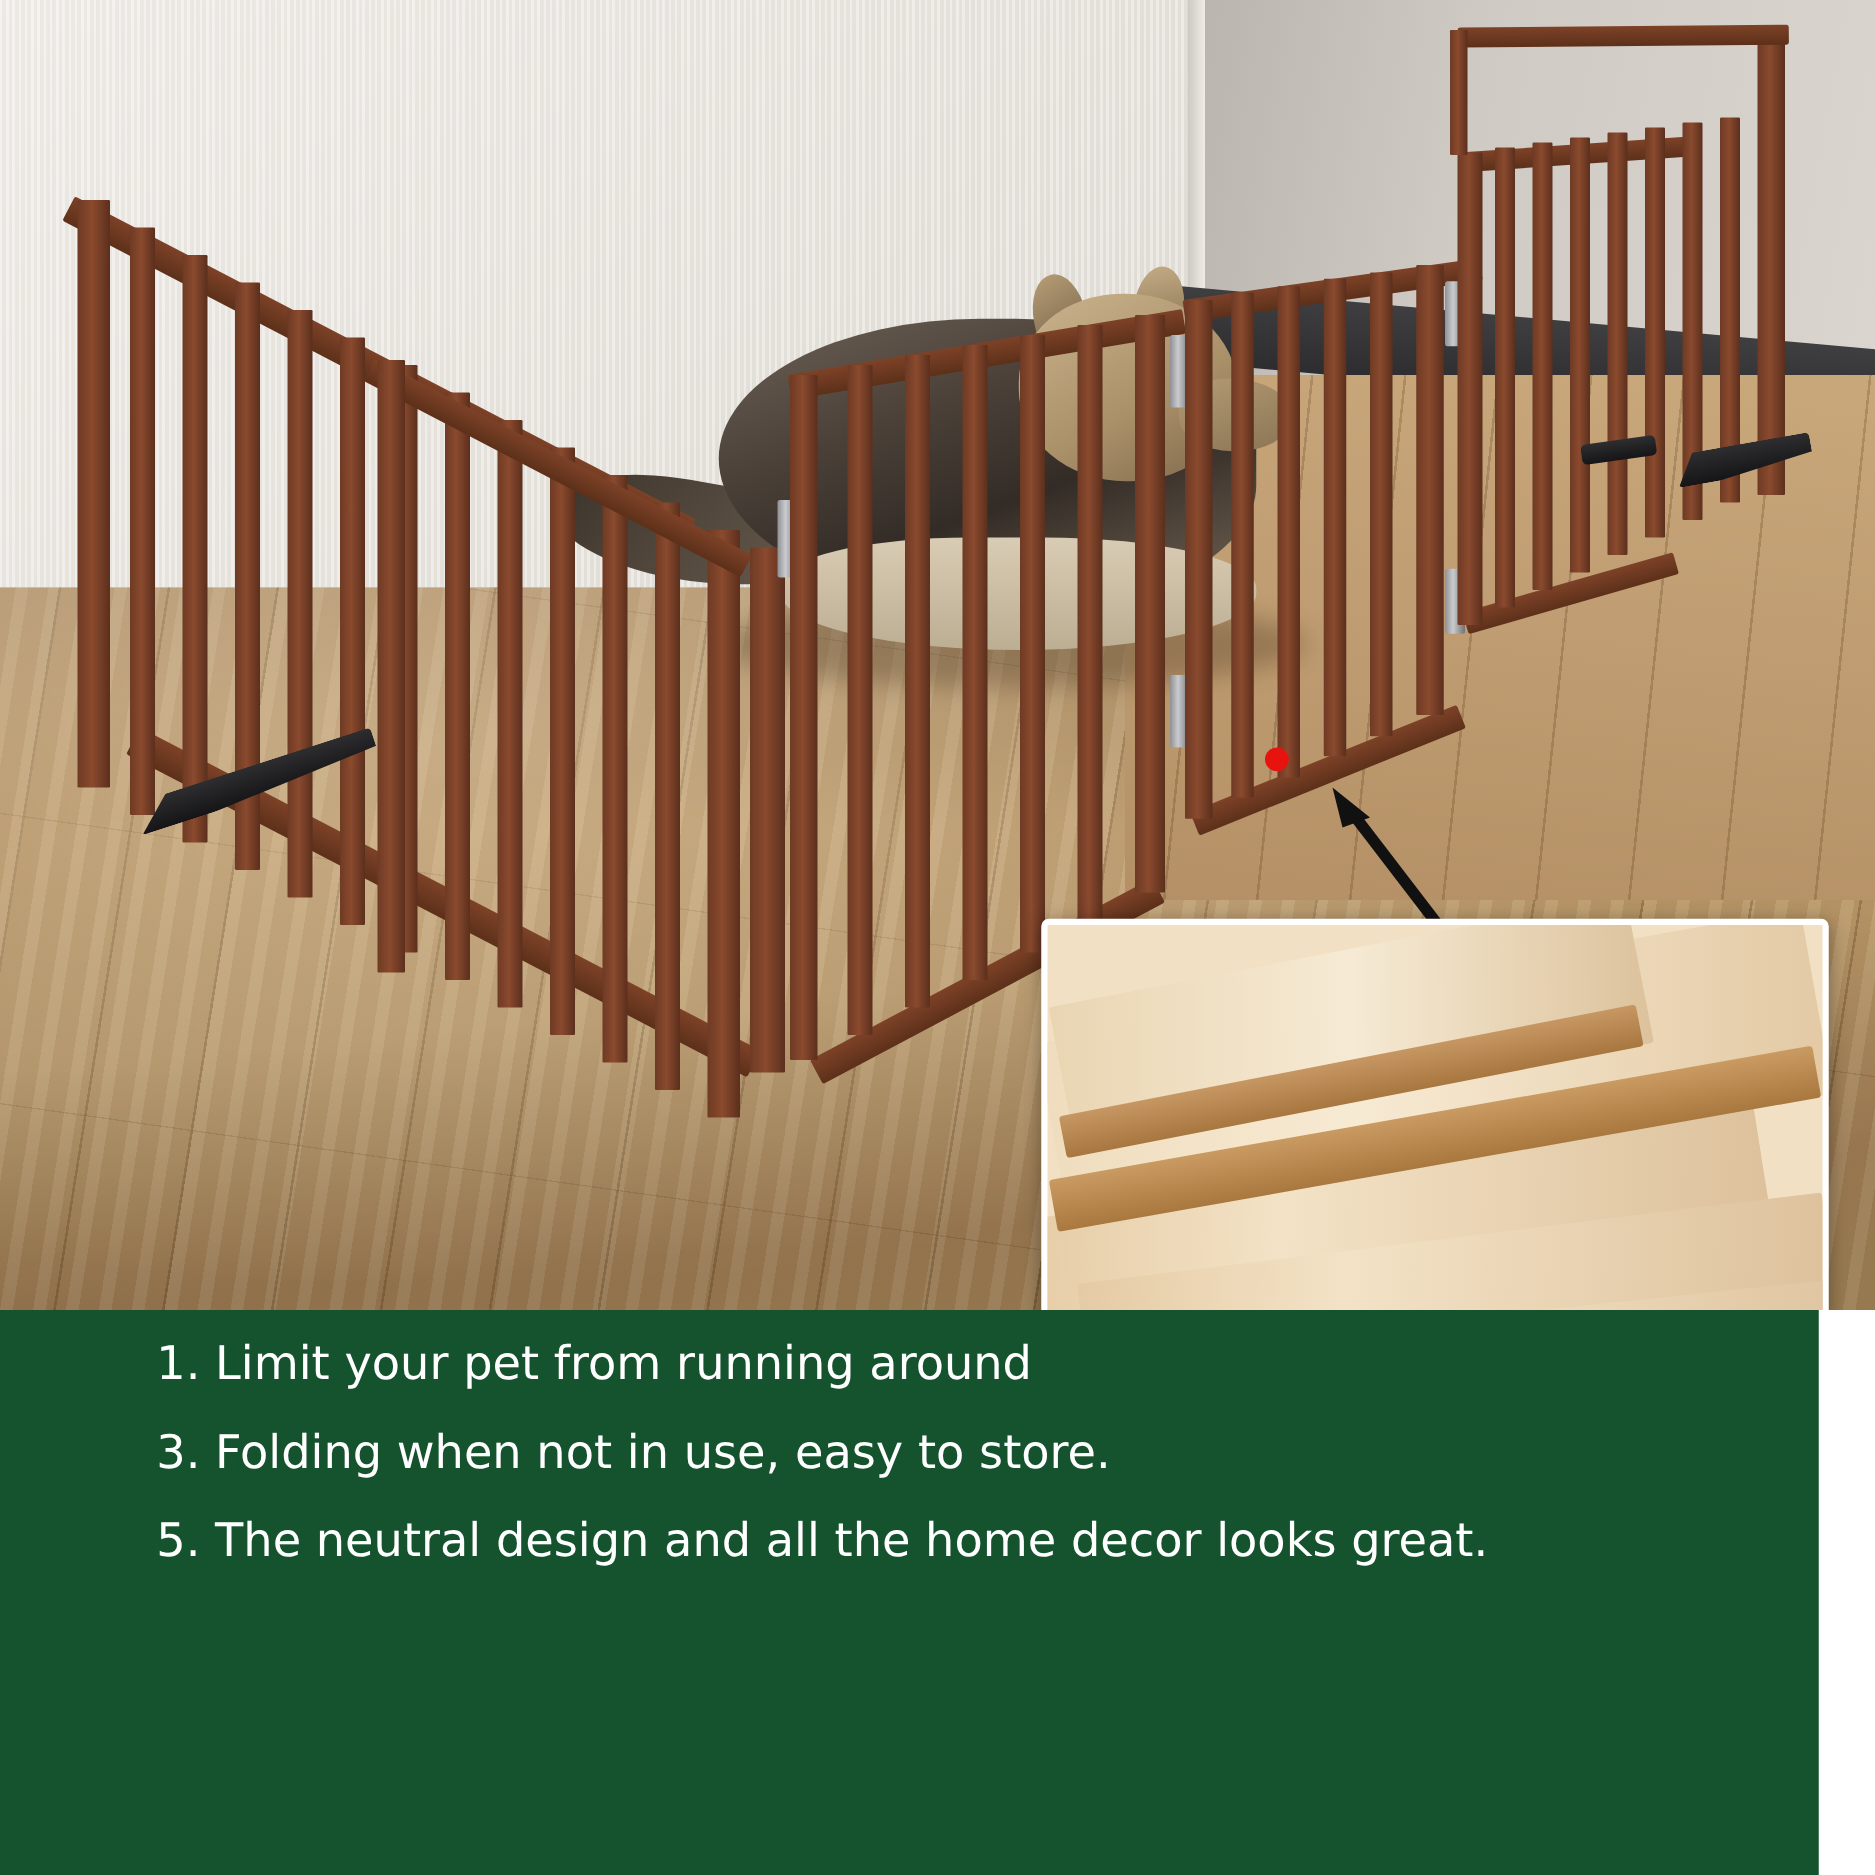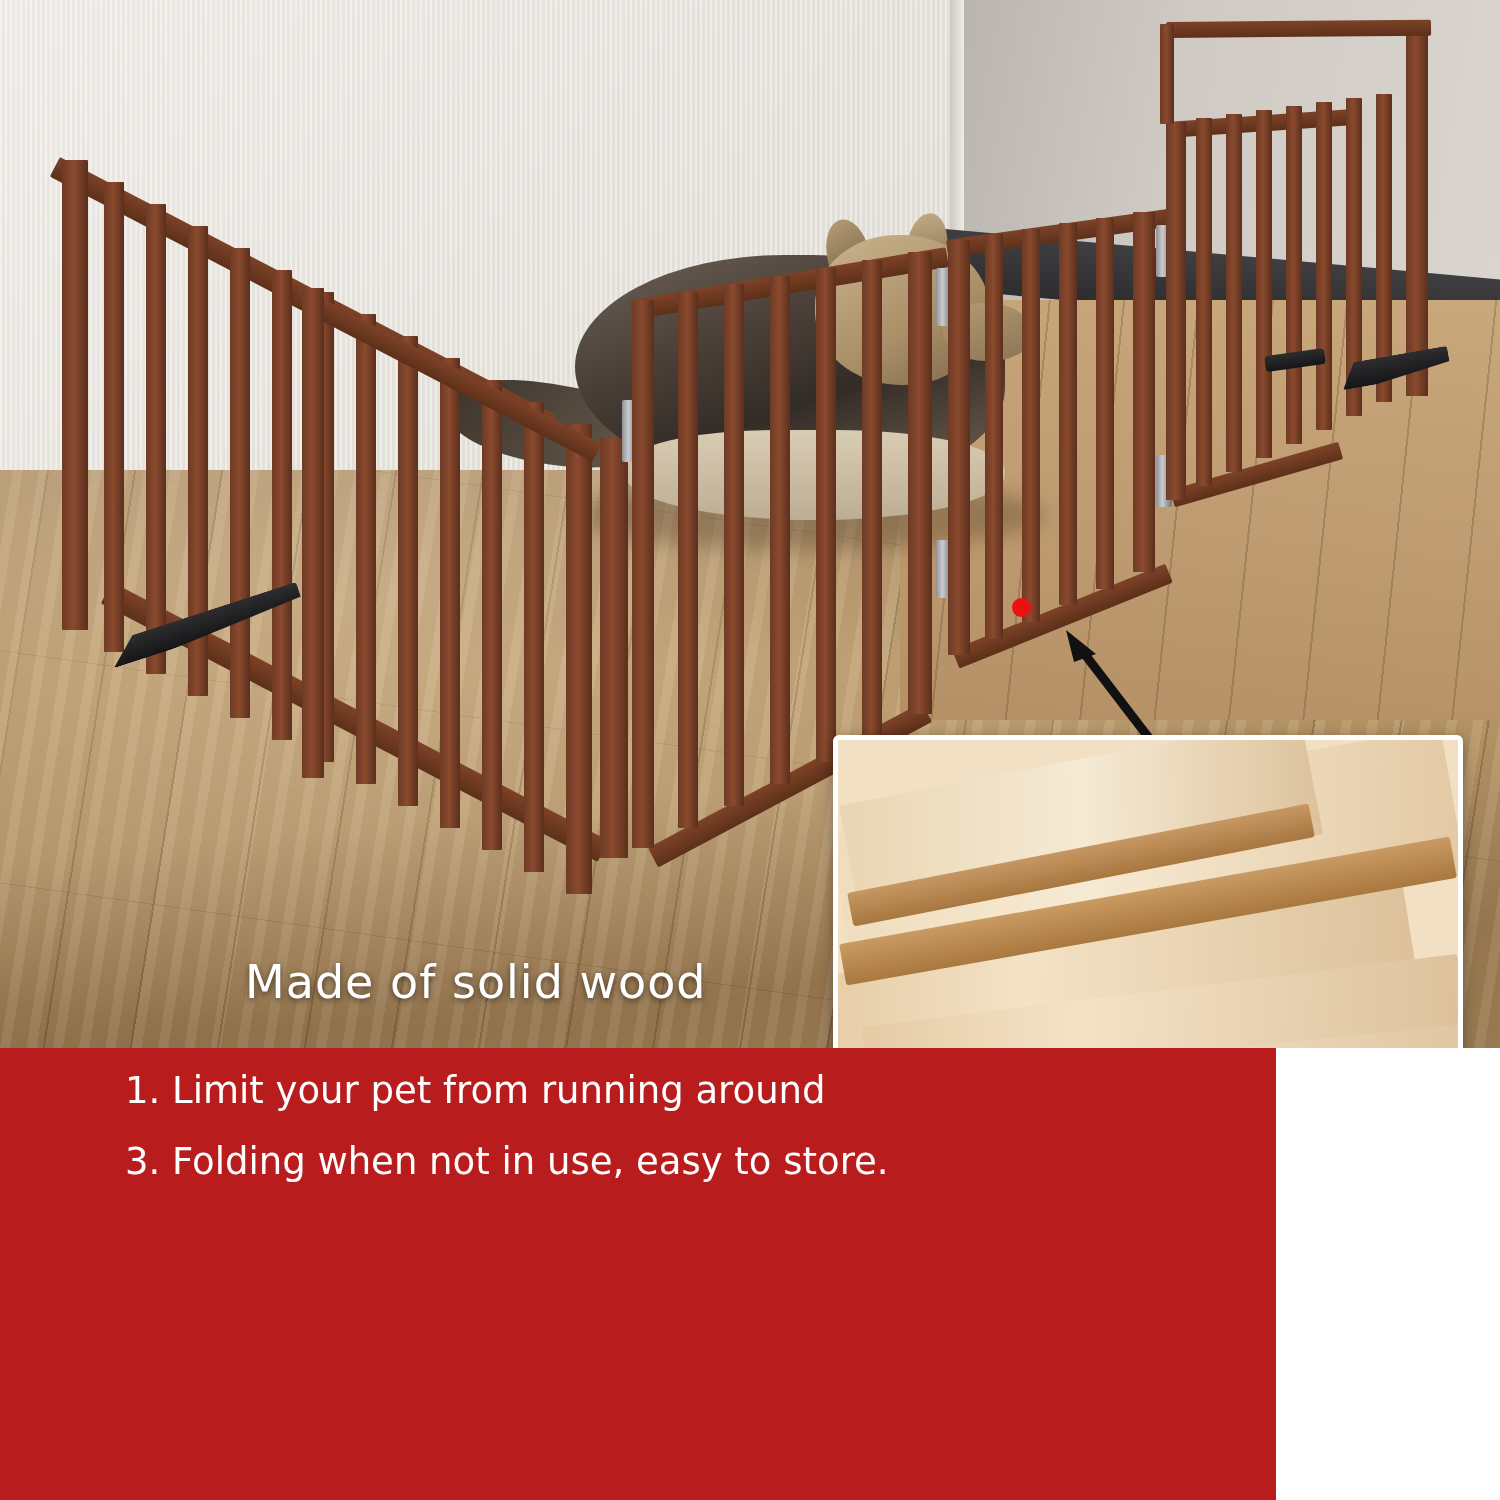--- a/index.html
+++ b/index.html
@@ -84,21 +84,21 @@
     box-shadow:0 3px 14px rgba(0,0,0,.35);}
   .board{position:absolute;border-radius:3px;}
   .b-top{background:linear-gradient(100deg,#e5cba4,#f3e2c6 35%,#dcc09a);}
   .b-edge{background:linear-gradient(180deg,#c79a66,#a97a49);}
 
   
   .caption{position:absolute;left:245px;top:955px;font-size:46px;color:#ffffff;
     letter-spacing:1px;text-shadow:0 2px 6px rgba(0,0,0,.55);font-family:"DejaVu Sans", sans-serif;}
 
   
-  .bottom{position:absolute;left:0;top:1048px;width:1276px;height:452px;background:#b91c1c;}
+  .bottom{position:absolute;left:0;top:1048px;width:1455px;height:452px;background:#14532d;}
   .bullets{position:absolute;left:125px;top:24px;width:1320px;}
   .bullet{color:#ffffff;font-size:37px;line-height:1.0;margin-bottom:34px;white-space:nowrap;}
 </style>
 </head>
 <body>
 
 <div class="page">
 
   <div class="scene">
 
@@ -218,23 +218,23 @@
       <div class="board" style="left:0px;top:40px;width:620px;height:150px;transform:rotate(-10deg);
                   background:linear-gradient(100deg,#efdcbd,#f7ead3 40%,#e3c9a4);"></div>
       <div class="board" style="left:0px;top:150px;width:620px;height:42px;transform:rotate(-10deg);
                   background:linear-gradient(180deg,#c99a62,#a9783f);"></div>
       <div class="board" style="left:8px;top:20px;width:470px;height:120px;transform:rotate(-11deg);
                   background:linear-gradient(100deg,#e9d5b2,#f6ead4 50%,#dcc29c);"></div>
       <div class="board" style="left:8px;top:108px;width:470px;height:34px;transform:rotate(-11deg);
                   background:linear-gradient(180deg,#c79763,#a87740);"></div>
     </div>
 
-    <div class="caption">Made of  solid wood</div>
   </div>
 
   <div class="bottom">
     <div class="bullets">
       <div class="bullet">1. Limit your pet from running around</div>
       <div class="bullet">3. Folding when not in use, easy to store.</div>
+      <div class="bullet">5. The neutral design and all the home decor looks great.</div>
     </div>
   </div>
 
 </div>
 
 </body></html>

